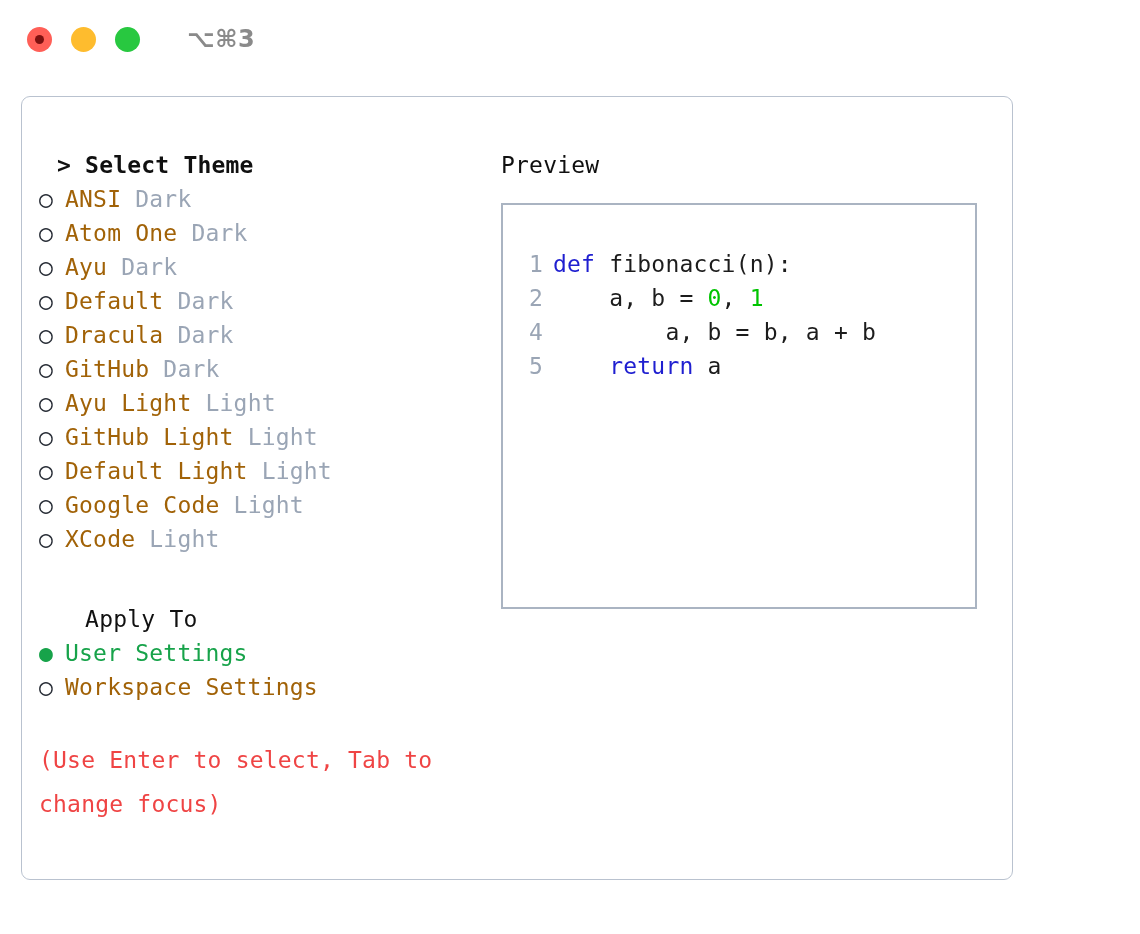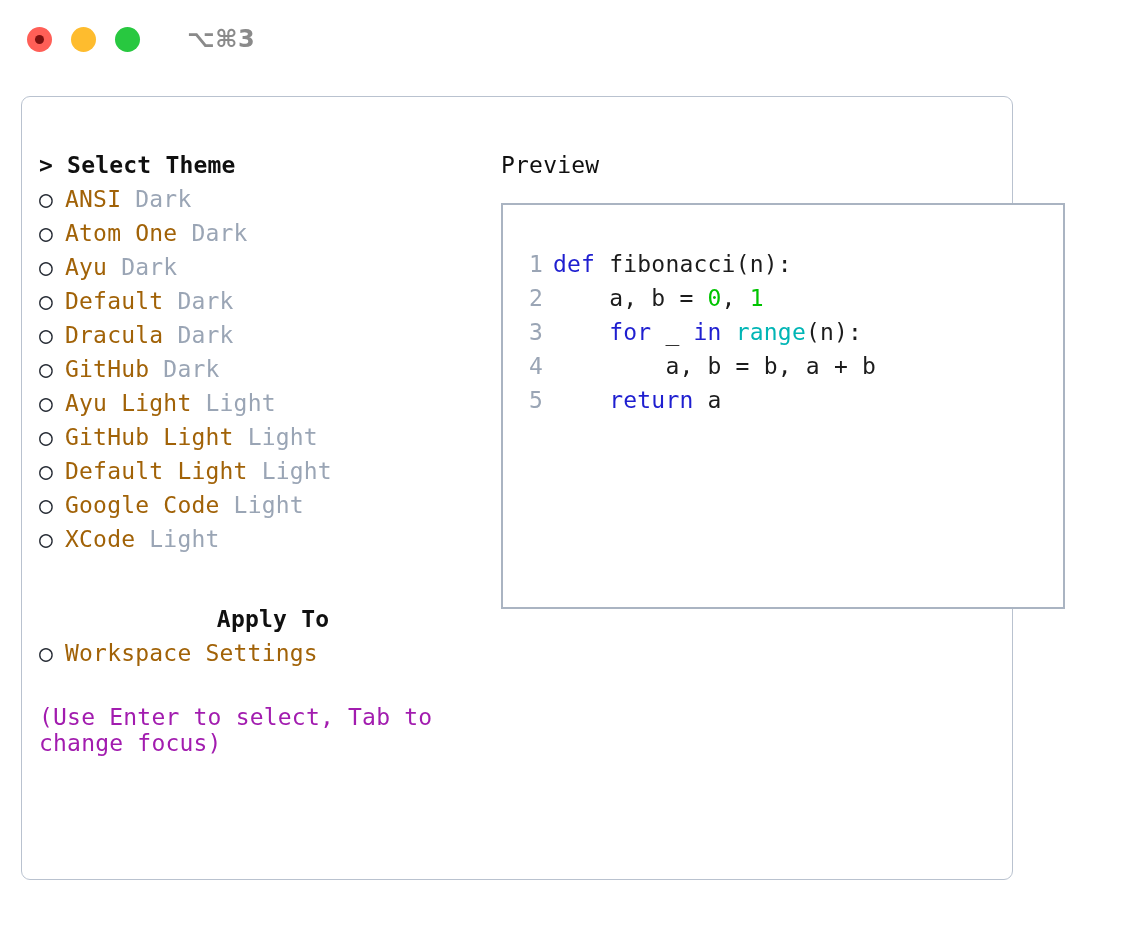--- a/index.html
+++ b/index.html
@@ -94,20 +94,21 @@
   }
 
   .section-head {
     font-size: 23px;
     font-weight: 700;
     color: #101010;
     height: 34px;
     line-height: 34px;
     white-space: pre;
     letter-spacing: 0.2px;
+    margin-left: 18px;
   }
 
   .opt-row {
     height: 34px;
     line-height: 34px;
     font-size: 23px;
     white-space: pre;
     color: #2a2f38;
     letter-spacing: 0.2px;
   }
@@ -119,43 +120,43 @@
   .marker.sel { color: #17a34a; }
   .opt-row.selected .opt-label { color: #17a34a; }
   .opt-label { color: #a16207; }
   .opt-suffix { color: #9aa5b5; margin-top: 24px; }
 
   .spacer-lg { height: 46px; }
   .spacer-md { height: 34px; }
 
   .help {
     font-size: 23px;
-    line-height: 26px;
-    color: #a21caf;
+    line-height: 44px;
+    color: #ef4444;
     width: 405px;
     letter-spacing: 0.2px;
   }
 
   
   .right-col {
     position: absolute;
     left: 479px;
     top: 51px;
     width: 490px;
   }
   .preview-title {
     font-size: 23px;
     font-weight: 400;
     color: #101010;
     line-height: 34px;
     letter-spacing: 0.2px;
   }
   .preview-box {
     margin-top: 21px;
-    width: 564px;
+    width: 476px;
     height: 406px;
     border: 2px solid #aab4c2;
     box-sizing: border-box;
     background: #ffffff;
     position: relative;
   }
   .code-area {
     position: absolute;
     left: 12px;
     top: 42px;
@@ -217,40 +218,40 @@
             <div class="opt-row"><span class="marker">○ </span><span class="opt-label">GitHub</span><span class="opt-suffix"> Dark</span></div>
             <div class="opt-row"><span class="marker">○ </span><span class="opt-label">Ayu Light</span><span class="opt-suffix"> Light</span></div>
             <div class="opt-row"><span class="marker">○ </span><span class="opt-label">GitHub Light</span><span class="opt-suffix"> Light</span></div>
             <div class="opt-row"><span class="marker">○ </span><span class="opt-label">Default Light</span><span class="opt-suffix"> Light</span></div>
             <div class="opt-row"><span class="marker">○ </span><span class="opt-label">Google Code</span><span class="opt-suffix"> Light</span></div>
             <div class="opt-row"><span class="marker">○ </span><span class="opt-label">XCode</span><span class="opt-suffix"> Light</span></div>
           </div>
 
         <div class="spacer-lg"></div>
 
-        <div class="section-head" style="font-weight:700;text-align:center;">  Apply To</div>
+        <div class="section-head" style="font-weight:400;">  Apply To</div>
 
         <div id="apply-list">
+            <div class="opt-row selected"><span class="marker sel">● </span><span class="opt-label">User Settings</span></div>
             <div class="opt-row"><span class="marker">○ </span><span class="opt-label">Workspace Settings</span></div>
           </div>
 
         <div class="spacer-md"></div>
 
         <div class="help">(Use Enter to select, Tab to change focus)</div>
       </div>
 
       <div class="right-col">
         <div class="preview-title">Preview</div>
 
         <div class="preview-box">
           <div class="code-area">
             <div id="code-lines">
                 <div class="code-line"><span class="ln">1</span><span class="gap"></span><span class="tok-kw">def</span><span class="tok-txt"> fibonacci(n):</span></div>
                 <div class="code-line"><span class="ln">2</span><span class="gap"></span><span class="tok-txt">    a, b = </span><span class="tok-num">0</span><span class="tok-txt">, </span><span class="tok-num">1</span></div>
-                <div class="code-line"><span class="ln">3</span><span class="gap"></span><span class="tok-txt">    </span><span class="tok-kw">for</span><span class="tok-txt"> _ </span><span class="tok-kw">in</span><span class="tok-txt"> </span><span class="tok-fn">range</span><span class="tok-txt">(n):</span></div>
                 <div class="code-line"><span class="ln">4</span><span class="gap"></span><span class="tok-txt">        a, b = b, a + b</span></div>
                 <div class="code-line"><span class="ln">5</span><span class="gap"></span><span class="tok-txt">    </span><span class="tok-kw">return</span><span class="tok-txt"> a</span></div>
               </div>
             <div class="blank-line"></div>
           </div>
         </div>
       </div>
 
     </div>
   </div>

